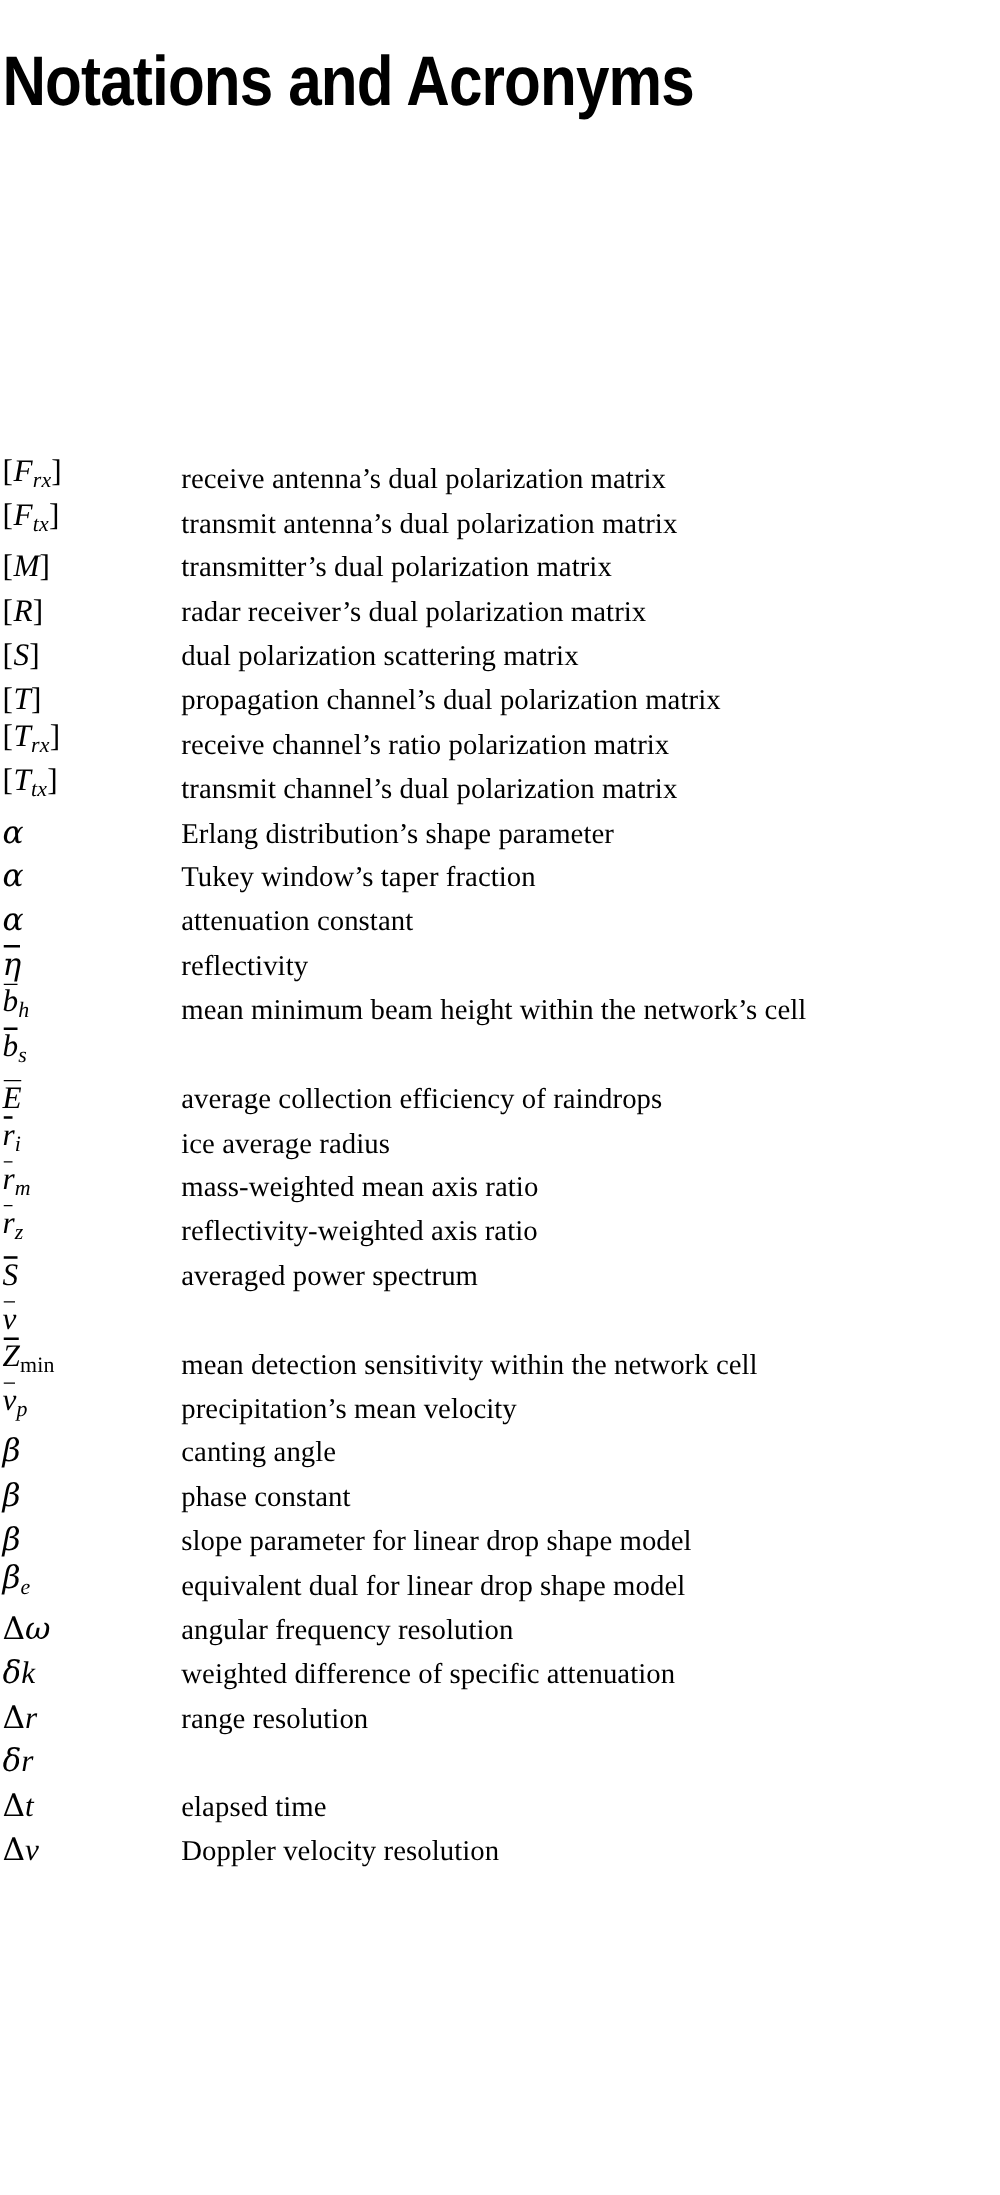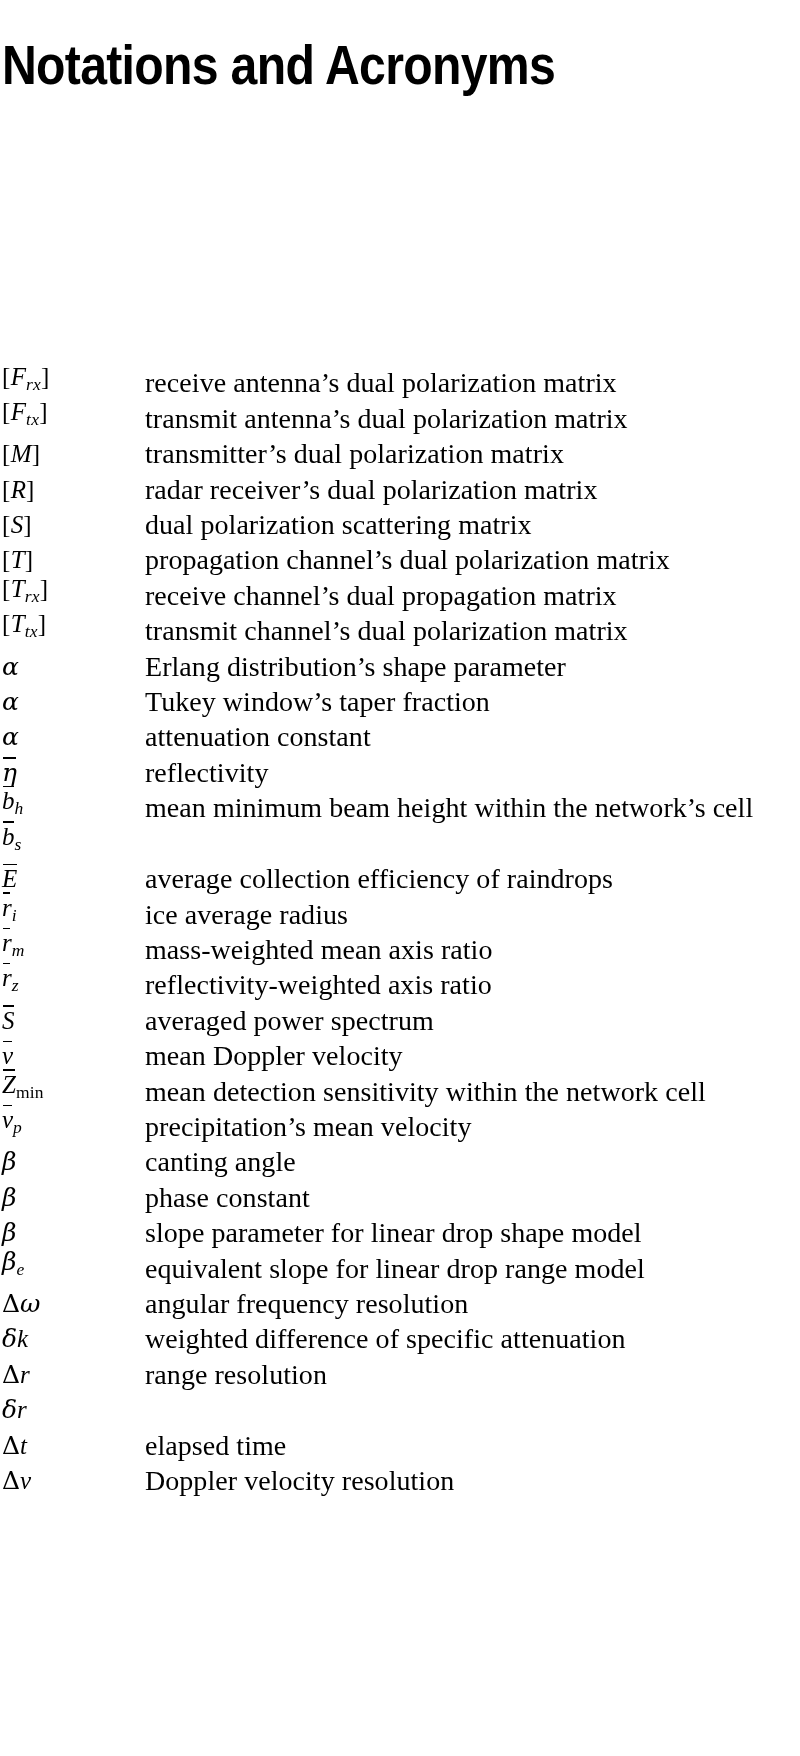--- a/index.html
+++ b/index.html
@@ -51,21 +51,21 @@
     bottom: 0;
     width: 140px;
     font-size: 25px;
     line-height: 28px;
     white-space: nowrap;
   }
   .desc-cell {
     position: absolute;
     left: 145px;
     bottom: 0;
-    font-size: 28px;
+    font-size: 23px;
     line-height: 28px;
     white-space: nowrap;
     letter-spacing: 0.05px;
   }
 
   
   .mi {                       
     font-family: "Liberation Serif", "DejaVu Serif", serif;
     font-style: italic;
   }
@@ -140,21 +140,21 @@
     <div class="gloss-row">
       <div class="sym-cell"><span class="brk">[</span><span class="mi">S</span><span class="brk">]</span></div>
       <div class="desc-cell">dual polarization scattering matrix</div>
     </div>
     <div class="gloss-row">
       <div class="sym-cell"><span class="brk">[</span><span class="mi">T</span><span class="brk">]</span></div>
       <div class="desc-cell">propagation channel’s dual polarization matrix</div>
     </div>
     <div class="gloss-row">
       <div class="sym-cell"><span class="brk">[</span><span class="mi">T</span><span class="sub">rx</span><span class="brk">]</span></div>
-      <div class="desc-cell">receive channel’s dual propagation matrix</div>
+      <div class="desc-cell">receive channel’s ratio polarization matrix</div>
     </div>
     <div class="gloss-row">
       <div class="sym-cell"><span class="brk">[</span><span class="mi">T</span><span class="sub">tx</span><span class="brk">]</span></div>
       <div class="desc-cell">transmit channel’s dual polarization matrix</div>
     </div>
     <div class="gloss-row">
       <div class="sym-cell"><span class="mgr">α</span></div>
       <div class="desc-cell">Erlang distribution’s shape parameter</div>
     </div>
     <div class="gloss-row">
@@ -191,21 +191,20 @@
     <div class="gloss-row">
       <div class="sym-cell"><span class="bar bar-narrow"><span class="bar-base"><span class="mi">r</span></span></span><span class="sub">z</span></div>
       <div class="desc-cell">reflectivity-weighted axis ratio</div>
     </div>
     <div class="gloss-row">
       <div class="sym-cell"><span class="bar"><span class="bar-base"><span class="mi">S</span></span></span></div>
       <div class="desc-cell">averaged power spectrum</div>
     </div>
     <div class="gloss-row">
       <div class="sym-cell"><span class="bar bar-narrow"><span class="bar-base"><span class="mi">v</span></span></span></div>
-      <div class="desc-cell">mean Doppler velocity</div>
     </div>
     <div class="gloss-row">
       <div class="sym-cell"><span class="bar"><span class="bar-base"><span class="mi">Z</span></span></span><span class="sub-up">min</span></div>
       <div class="desc-cell">mean detection sensitivity within the network cell</div>
     </div>
     <div class="gloss-row">
       <div class="sym-cell"><span class="bar bar-narrow"><span class="bar-base"><span class="mi">v</span></span></span><span class="sub">p</span></div>
       <div class="desc-cell">precipitation’s mean velocity</div>
     </div>
     <div class="gloss-row">
@@ -215,21 +214,21 @@
     <div class="gloss-row">
       <div class="sym-cell"><span class="mgr">β</span></div>
       <div class="desc-cell">phase constant</div>
     </div>
     <div class="gloss-row">
       <div class="sym-cell"><span class="mgr">β</span></div>
       <div class="desc-cell">slope parameter for linear drop shape model</div>
     </div>
     <div class="gloss-row">
       <div class="sym-cell"><span class="mgr">β</span><span class="sub">e</span></div>
-      <div class="desc-cell">equivalent slope for linear drop range model</div>
+      <div class="desc-cell">equivalent dual for linear drop shape model</div>
     </div>
     <div class="gloss-row">
       <div class="sym-cell"><span class="mgr-up">Δ</span><span class="mgr">ω</span></div>
       <div class="desc-cell">angular frequency resolution</div>
     </div>
     <div class="gloss-row">
       <div class="sym-cell"><span class="mgr">δ</span><span class="mi">k</span></div>
       <div class="desc-cell">weighted difference of specific attenuation</div>
     </div>
     <div class="gloss-row">

